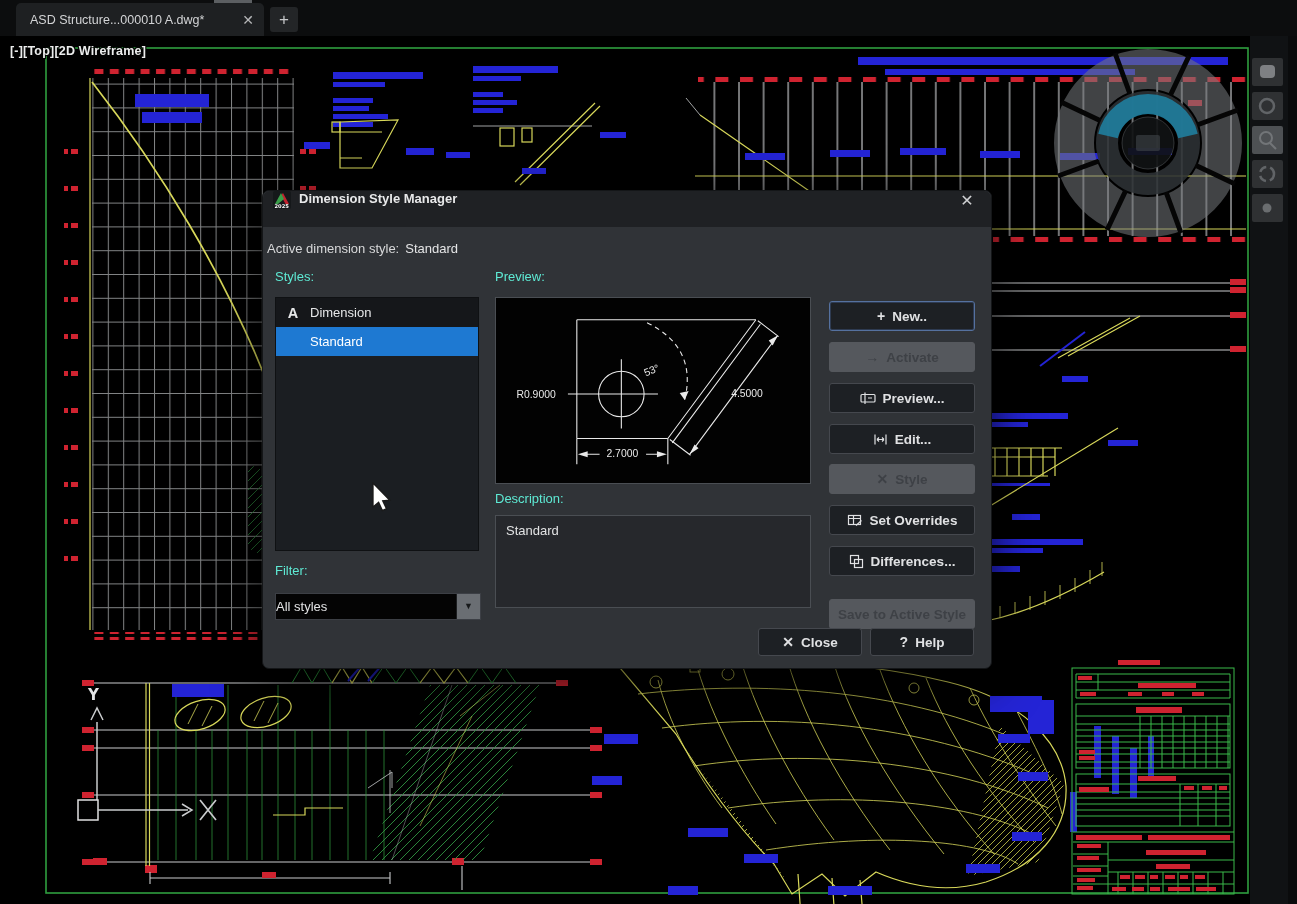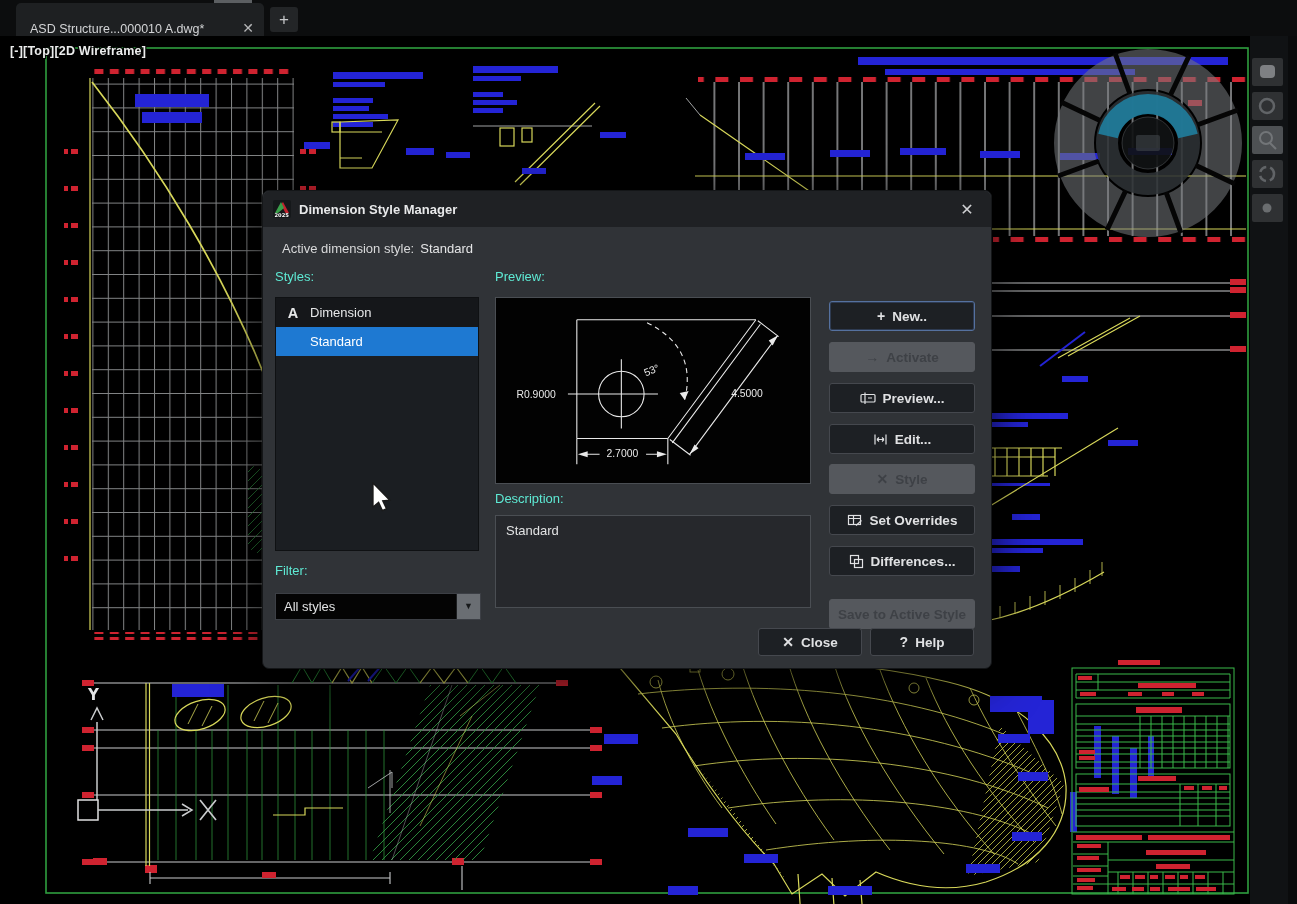--- a/index.html
+++ b/index.html
@@ -1,21 +1,21 @@
 <!DOCTYPE html>
 <html style="--accent: #1e79d2; --dialog-bg: #303337; --dialog-titlebar: #1f2124; --panel-bg: #1b1e22; --box-border: #4a4e53; --btn-bg: #1d2024; --btn-border: #45484e; --btn-text: #e0e1e3; --btn-disabled-bg: #55585d; --btn-disabled-text: #3e4146; --text: #d8d9da; --cad-white: #c9cbcd; --cad-yellow: #d8d85a; --cad-green: #2f9e3f; --cad-red: #cf2330; --cad-blue: #2424d6;"><head>
 <meta charset="utf-8">
 <style>
   html,body{margin:0;padding:0;width:1297px;height:904px;background:#000;overflow:hidden;
     font-family:"Liberation Sans",sans-serif;position:relative}
   
   .tabbar{position:absolute;top:0;left:0;width:1297px;height:36px;background:#0c0d0e;z-index:5}
   .topchip{position:absolute;left:214px;top:0;width:38px;height:5px;background:#5c5f62}
   .tab{position:absolute;left:16px;top:3px;width:248px;height:33px;background:#1e2022;
-    border-radius:5px 5px 0 0;color:#d3d4d6;font-size:12.5px;display:flex;align-items:flex-end;
+    border-radius:5px 5px 0 0;color:#d3d4d6;font-size:12.5px;display:flex;align-items:center;
     padding:0 10px 0 14px;box-sizing:border-box}
   .tab-title{flex:1;white-space:nowrap;overflow:hidden}
   .tab-close{color:#b6b7b9;font-size:14px;margin-left:8px}
   .newtab{position:absolute;left:270px;top:7px;width:28px;height:25px;background:#232527;
     color:#c6c7c9;font-size:17px;line-height:25px;text-align:center;border-radius:3px}
   
   .canvas{position:absolute;top:36px;left:0;width:1283px;height:868px;background:#000}
   svg.cad{position:absolute;left:0;top:0}
   .vplabel{position:absolute;left:10px;top:8px;color:#eceded;font-weight:bold;font-size:12.5px;
     letter-spacing:.2px;z-index:6;
@@ -27,41 +27,41 @@
   .cad .b{stroke:var(--cad-blue,#2424d6);fill:none;stroke-width:2.5}
   .cad .rf{fill:var(--cad-red,#cf2330)}
   .cad .bf{fill:var(--cad-blue,#2424d6)}
   .cad .thin{stroke-width:.8}
   .cad text{font-family:"DejaVu Sans",sans-serif}
   
   .dialog{position:absolute;left:262px;top:190px;width:728px;height:477px;
     background:var(--dialog-bg,#303337);border:1px solid #141618;border-radius:7px;
     box-shadow:0 12px 48px rgba(0,0,0,.78);z-index:20;color:var(--text,#d8d9da);font-size:13px}
   .dtitle{position:absolute;top:0;left:0;right:0;height:36px;background:var(--dialog-titlebar,#1f2124);
-    border-radius:7px 7px 0 0;display:flex;align-items:center;padding:0 10px;box-sizing:border-box}
+    border-radius:7px 7px 0 0;display:flex;align-items:flex-start;padding:0 10px;box-sizing:border-box}
   .dtitle-text{margin-left:8px;color:#e8e9ea;font-weight:bold;font-size:13px}
   .dclose{margin-left:auto;color:#cfd0d2;font-size:16px;width:28px;text-align:center}
   .dlabel{position:absolute;color:#5eead4}
-  .active-line{position:absolute;left:19px;top:50px}
+  .active-line{position:absolute;left:4px;top:50px}
   .active-line b{font-weight:normal;color:#e4e5e6;margin-left:6px}
   .slist{position:absolute;left:12px;top:106px;width:204px;height:254px;
     background:var(--panel-bg,#1b1e22);border:1px solid #0f1113;box-sizing:border-box}
   .lrow{height:29px;display:flex;align-items:center;color:#e6e7e8;font-size:13px}
   .lrow.alt{background:#15171a}
   .lrow.selected{background:var(--accent,#1e79d2);color:#fff}
   .licon{width:34px;text-align:center;font-weight:bold;font-size:14.5px}
   .lpad{width:34px}
   .pbox{position:absolute;left:232px;top:106px;width:316px;height:187px;background:#020202;
     border:1px solid var(--box-border,#4a4e53);box-sizing:border-box}
   .dbox{position:absolute;left:232px;top:324px;width:316px;height:93px;
     background:#26282c;border:1px solid var(--box-border,#4a4e53);box-sizing:border-box;
     color:#e2e3e4;padding:7px 10px}
   .fcombo{position:absolute;left:12px;top:402px;width:206px;height:27px;border:1px solid #3c3f45;
     box-sizing:border-box;display:flex}
-  .fcombo .ftext{flex:1;background:#040404;color:#e2e3e4;line-height:25px;padding-left:8px;
+  .fcombo .ftext{flex:1;background:#040404;color:#e2e3e4;line-height:25px;padding-left:0;
     white-space:nowrap;overflow:hidden}
   .fcombo .farrow{width:23px;background:#6a6e73;color:#17191b;font-size:9px;line-height:25px;
     text-align:center;border-left:1px solid #1c1e20}
   .btn{position:absolute;left:566px;width:146px;height:30px;background:var(--btn-bg,#1d2024);
     border:1px solid var(--btn-border,#45484e);border-radius:3px;color:var(--btn-text,#e0e1e3);
     display:flex;align-items:center;justify-content:center;gap:7px;font-size:13.5px;font-weight:bold;
     box-sizing:border-box}
   .btn .glyph{font-size:14px;font-weight:bold}
   .btn.focused{border-color:#55719f;box-shadow:inset 0 0 0 1px #2e3b52}
   .btn.disabled{background:var(--btn-disabled-bg,#55585d);border-color:var(--btn-disabled-bg,#55585d);

